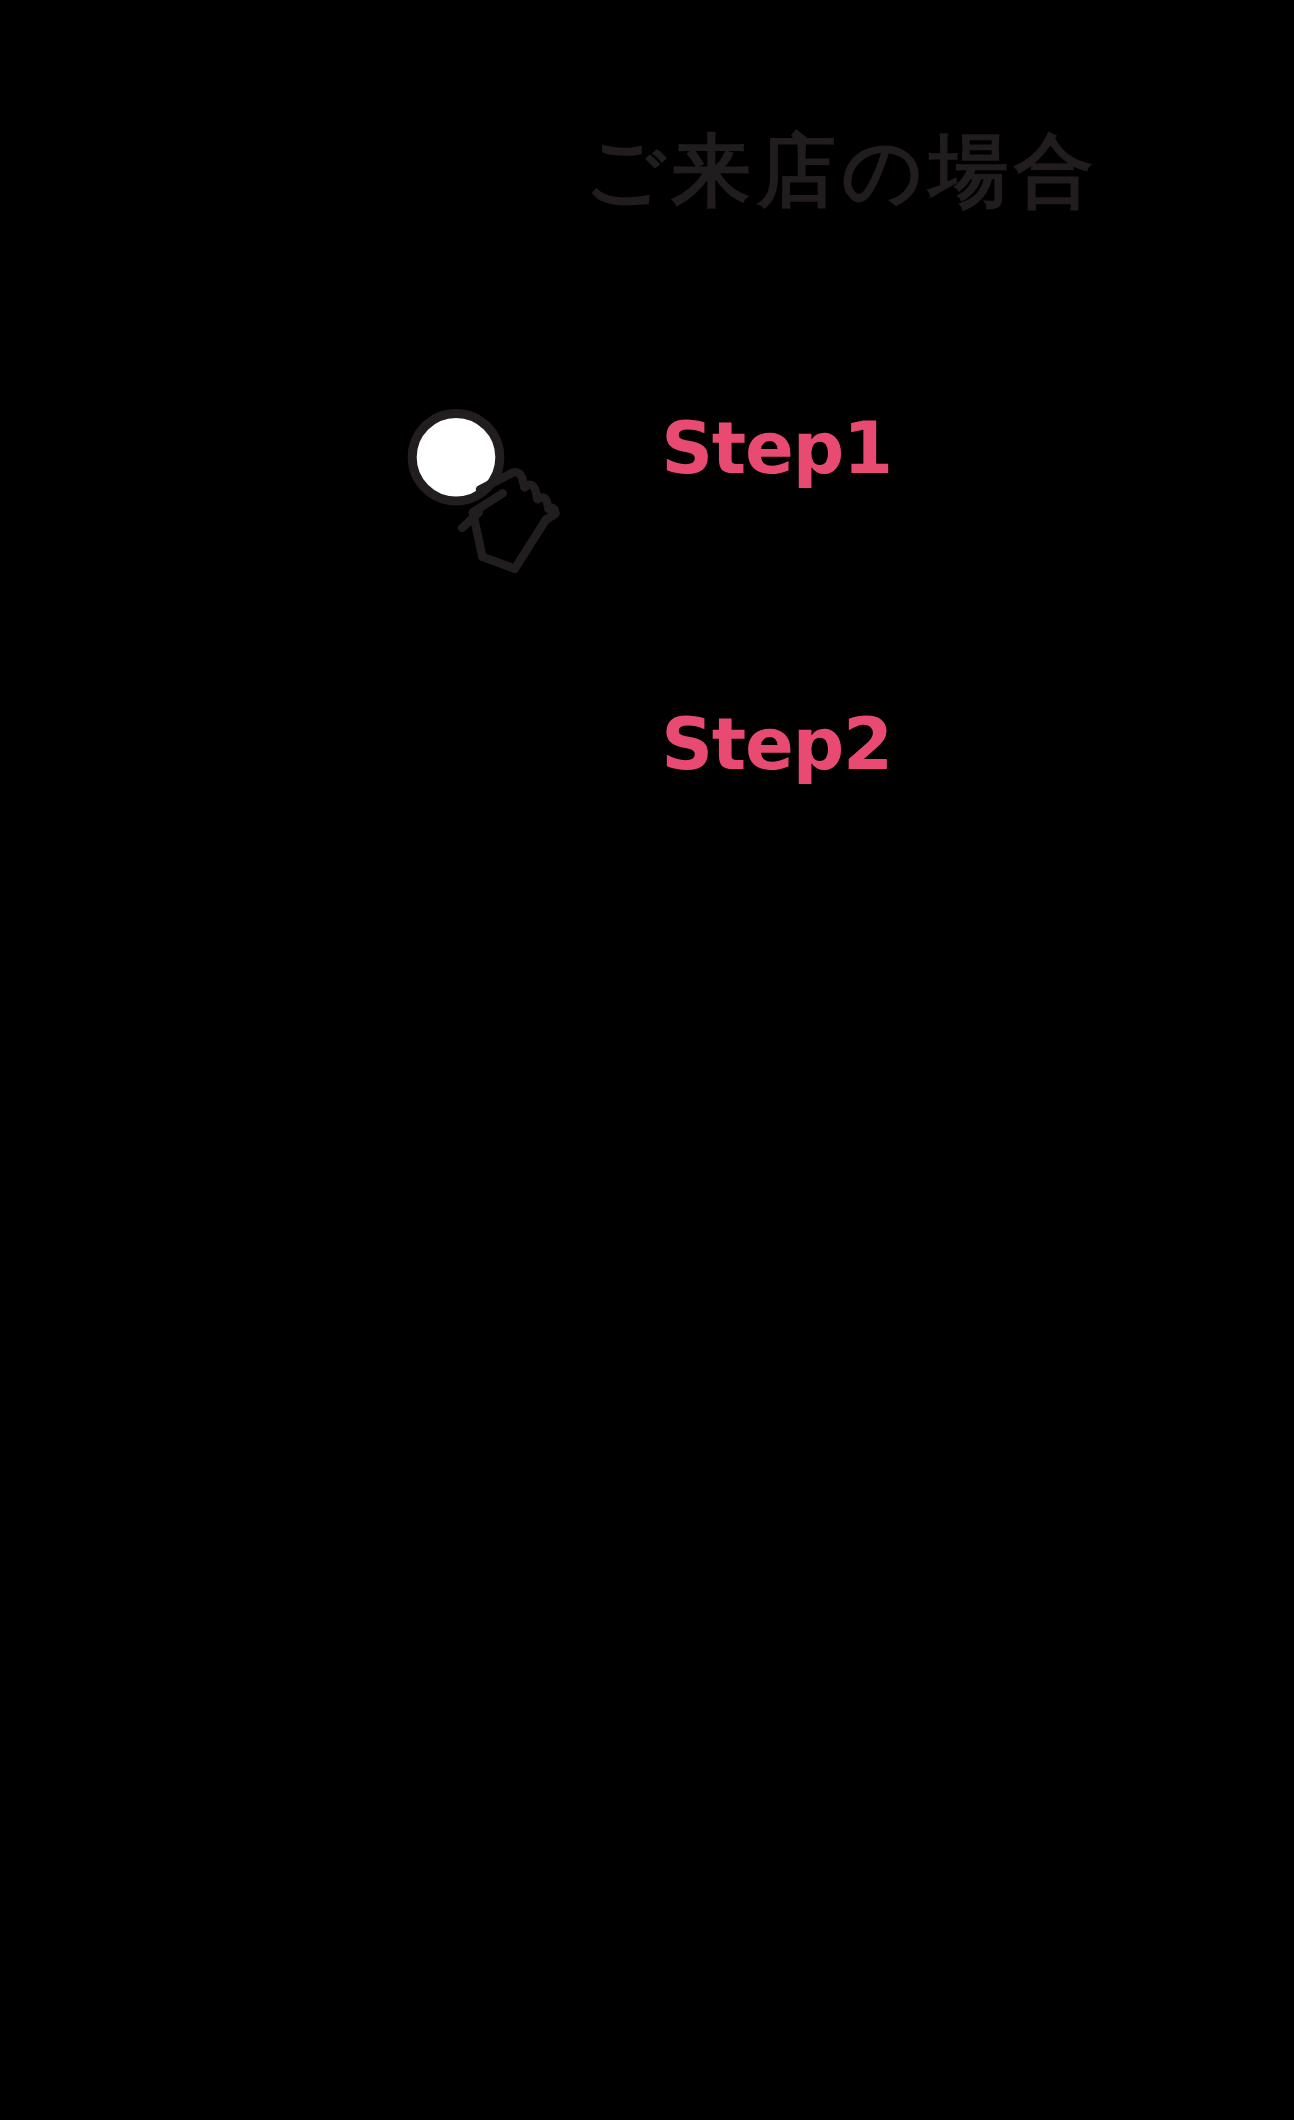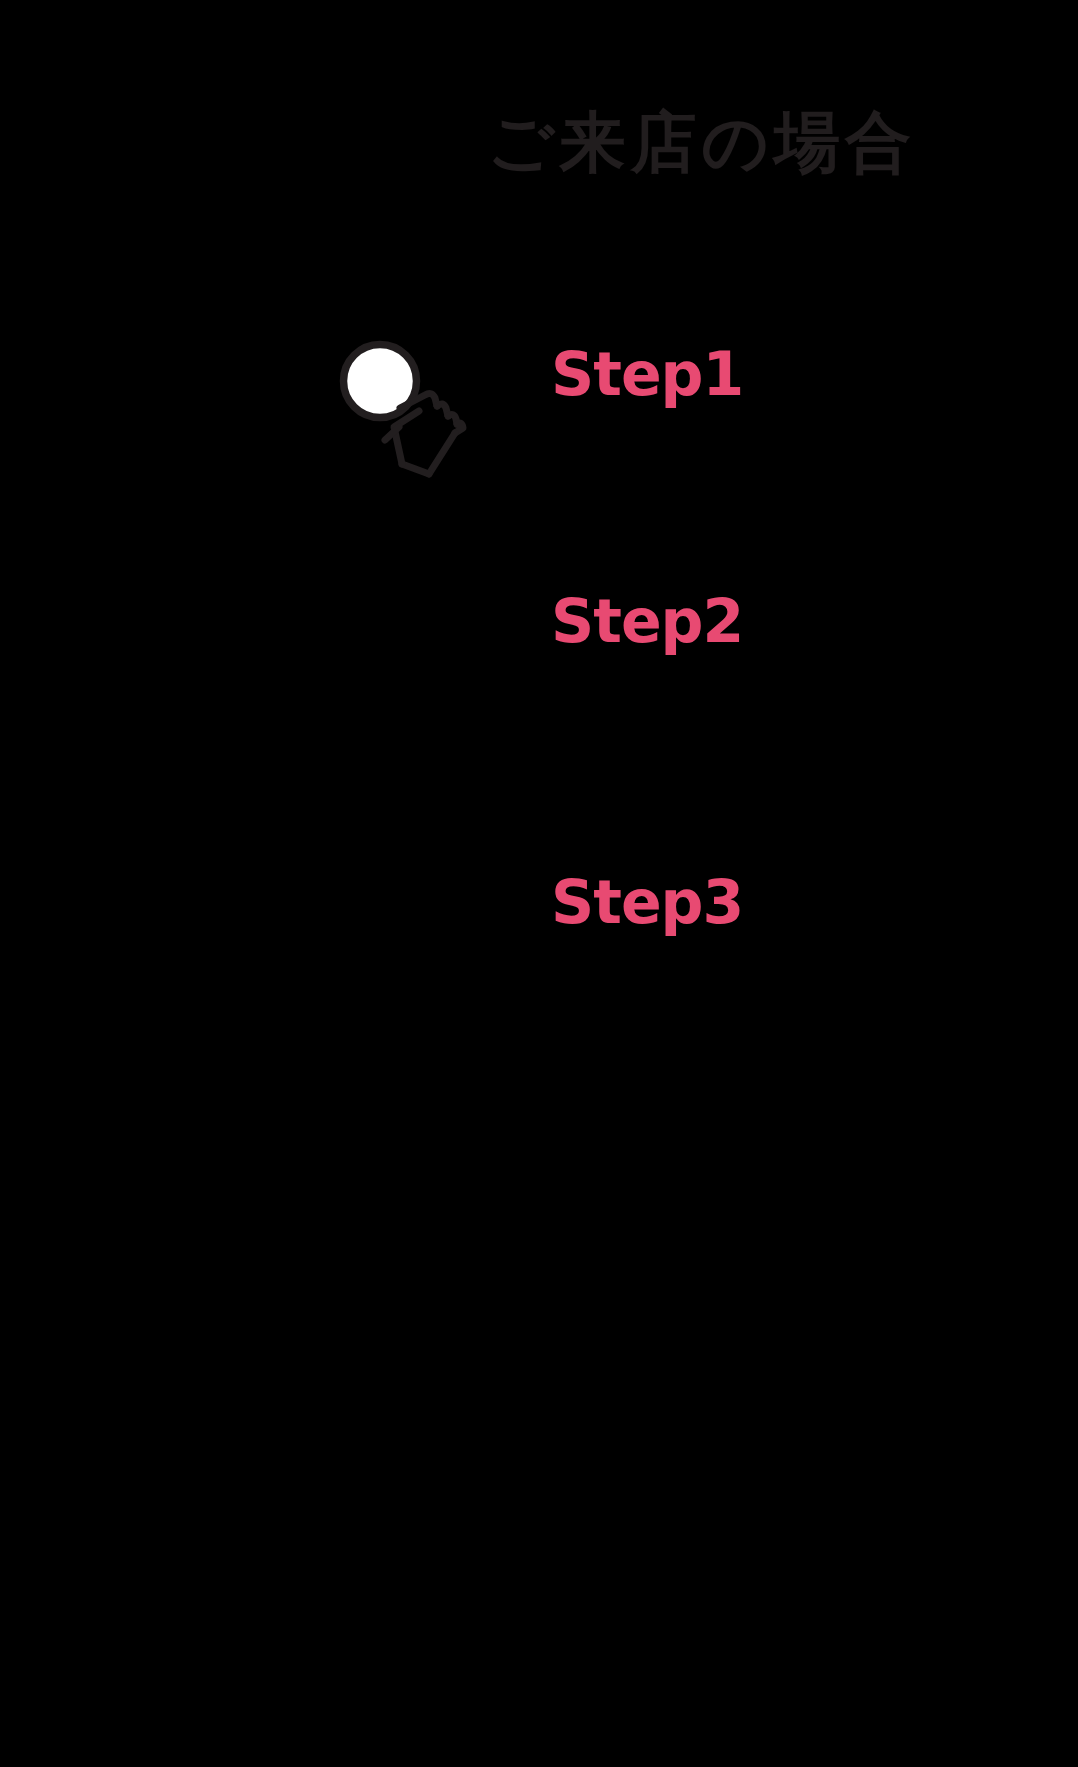--- a/index.html
+++ b/index.html
@@ -74,16 +74,15 @@
       <path d="M 84,140 L 76,103 L 101,87"></path>
 
       <path d="M 67,116 L 81,103"></path>
     </g>
   </svg>
 
   <p class="step-label step-1">Step1</p>
 
   <p class="step-label step-2">Step2</p>
 
-  <p class="step-label step-3">Step3</p>
 
 
 </div>
 
 </body></html>

